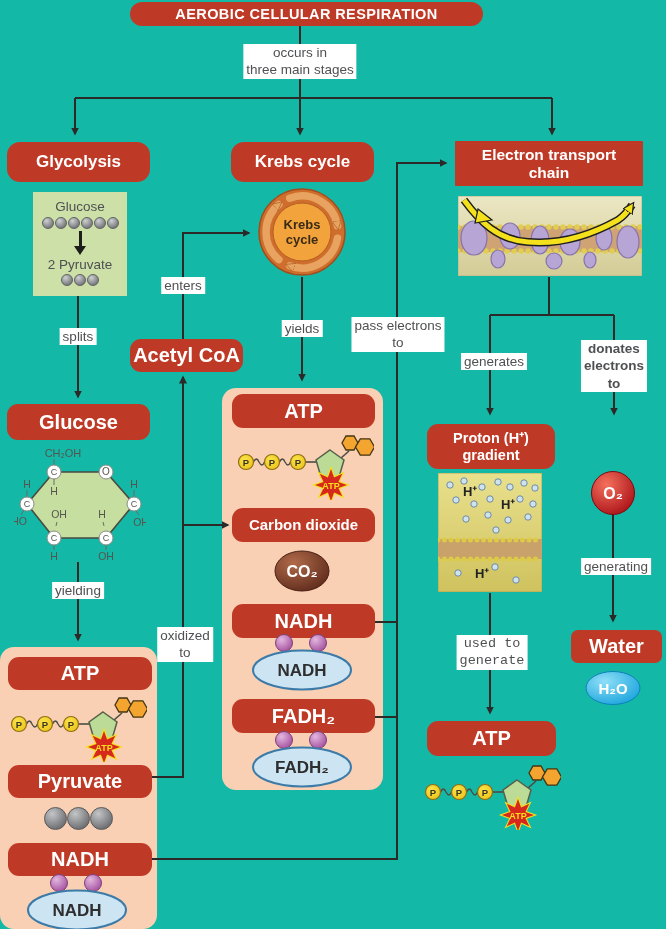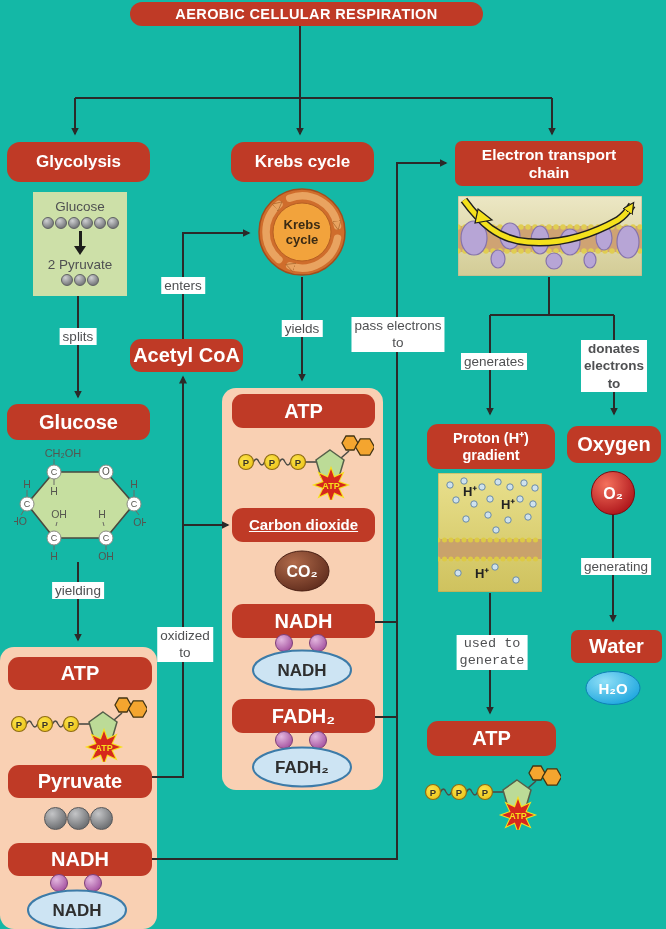--- a/index.html
+++ b/index.html
@@ -124,37 +124,38 @@
       <path d="M490,315 V414" marker-end="url(#ah)"></path>
       <path d="M614,315 V414" marker-end="url(#ah)"></path>
       <path d="M490,593 V713" marker-end="url(#ah)"></path>
       <path d="M613,514 V621" marker-end="url(#ah)"></path>
     </g>
   </svg>
 
   <div class="rbox" style="left:130px; top:2px; width:353px; height:24px; font-size:14.5px; letter-spacing:0.4px; border-radius:12px;">AEROBIC CELLULAR RESPIRATION</div>
   <div class="rbox" style="left:7px; top:142px; width:143px; height:40px; font-size:17px; border-radius:13px;">Glycolysis</div>
   <div class="rbox" style="left:231px; top:142px; width:143px; height:40px; font-size:17px; border-radius:13px;">Krebs cycle</div>
-  <div class="rbox" style="left:455px; top:141px; width:188px; height:45px; font-size:15.5px; border-radius:7px;">Electron transport
+  <div class="rbox" style="left:455px; top:141px; width:188px; height:45px; font-size:15.5px; border-radius:1px;">Electron transport
 chain</div>
   <div class="rbox" style="left:7px; top:404px; width:143px; height:36px;">Glucose</div>
   <div class="rbox" style="left:130px; top:339px; width:113px; height:33px;">Acetyl CoA</div>
   <div class="rbox" style="left:8px; top:657px; width:144px; height:33px;">ATP</div>
   <div class="rbox" style="left:8px; top:765px; width:144px; height:33px;text-align:right;">Pyruvate</div>
   <div class="rbox" style="left:8px; top:843px; width:144px; height:33px;">NADH</div>
   <div class="rbox" style="left:232px; top:394px; width:143px; height:34px;">ATP</div>
-  <div class="rbox" style="left:232px; top:508px; width:143px; height:34px; font-size:15px;text-decoration:underline;">Carbon dioxide</div>
+  <div class="rbox" style="left:232px; top:508px; width:143px; height:34px; font-size:15px;">Carbon dioxide</div>
   <div class="rbox" style="left:232px; top:604px; width:143px; height:34px;">NADH</div>
   <div class="rbox" style="left:232px; top:699px; width:143px; height:34px;">FADH₂</div>
   <div class="rbox" style="left:427px; top:424px; width:128px; height:45px; font-size:14.5px;">Proton (H⁺)
 gradient</div>
-  <div class="rbox" style="left:567px; top:426px; width:94px; height:37px;">Oxygen</div>
   <div class="rbox" style="left:427px; top:721px; width:129px; height:35px;">ATP</div>
   <div class="rbox" style="left:571px; top:630px; width:91px; height:33px;border-radius:7px;">Water</div>
 
+  <div class="lbl" style="left:300px; top:44px;">occurs in
+three main stages</div>
   <div class="lbl" style="left:78px; top:328px;">splits</div>
   <div class="lbl" style="left:78px; top:582px;">yielding</div>
   <div class="lbl" style="left:183px; top:277px;">enters</div>
   <div class="lbl" style="left:302px; top:320px;">yields</div>
   <div class="lbl" style="left:185px; top:627px;">oxidized
 to</div>
   <div class="lbl" style="left:398px; top:317px;">pass electrons
 to</div>
   <div class="lbl" style="left:494px; top:353px;">generates</div>
   <div class="lbl" style="left:614px; top:340px;font-weight:bold;">donates

